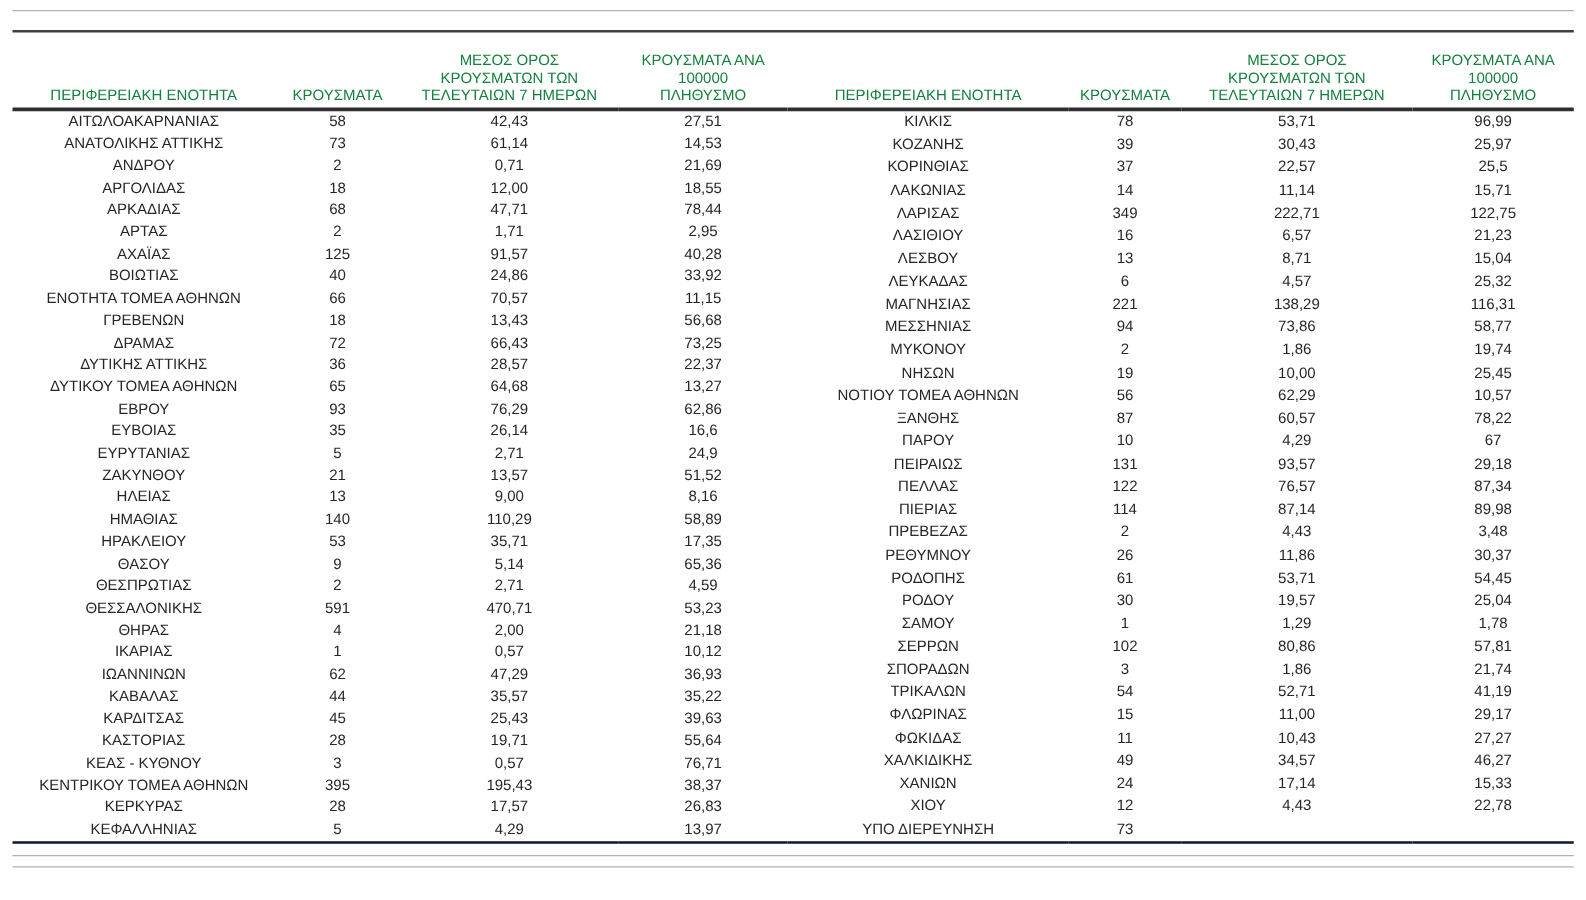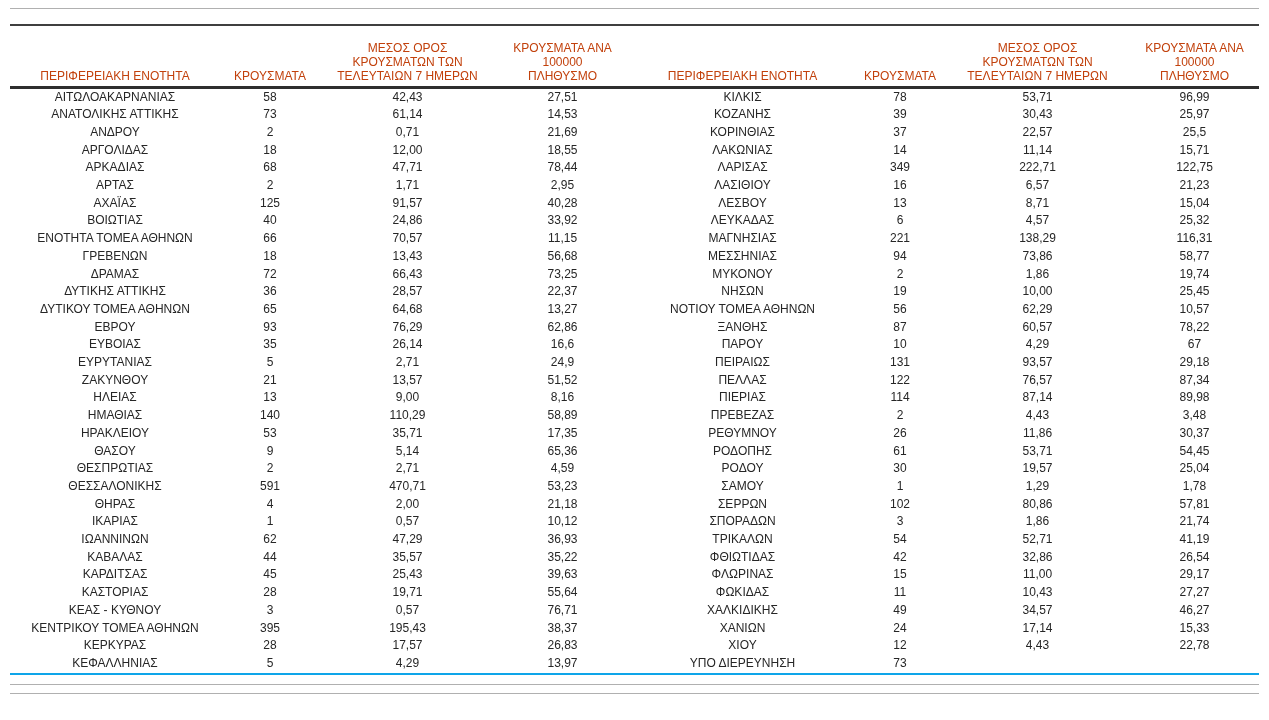--- a/index.html
+++ b/index.html
@@ -30,34 +30,34 @@
   th {
     font-weight: normal;
     font-size: 12px;
     line-height: 14px;
     text-align: center;
     vertical-align: bottom;
     white-space: pre-line;
     padding: 2px 0 3px 0;
     height: 61px;
     border-bottom: 3px solid #2e2e2e;
-    color: #c2410c;
+    color: #15803d;
   }
   td {
     font-size: 12px;
     line-height: 17.7px;
     height: 17.7px;
     text-align: center;
     vertical-align: middle;
     white-space: nowrap;
     overflow: hidden;
     color: #262626;
     padding: 0;
   }
-  tbody tr:last-child td { border-bottom: 2px solid #0ea5e9; }
+  tbody tr:last-child td { border-bottom: 2px solid #0f172a; }
   .rule-light-b1 { border-top: 1px solid #b0b0b0; margin-top: 9px; }
   .rule-light-b2 { border-top: 1px solid #b0b0b0; margin-top: 8px; }
 </style>
 </head>
 <body>
 
 <div class="sheet">
   <hr class="rule rule-light-top">
   <hr class="rule rule-dark-top">
 
@@ -452,26 +452,20 @@
             <td>1,86</td>
             <td>21,74</td>
           </tr>
           <tr>
             <td>ΤΡΙΚΑΛΩΝ</td>
             <td>54</td>
             <td>52,71</td>
             <td>41,19</td>
           </tr>
           <tr>
-            <td>ΦΘΙΩΤΙΔΑΣ</td>
-            <td>42</td>
-            <td>32,86</td>
-            <td>26,54</td>
-          </tr>
-          <tr>
             <td>ΦΛΩΡΙΝΑΣ</td>
             <td>15</td>
             <td>11,00</td>
             <td>29,17</td>
           </tr>
           <tr>
             <td>ΦΩΚΙΔΑΣ</td>
             <td>11</td>
             <td>10,43</td>
             <td>27,27</td>

